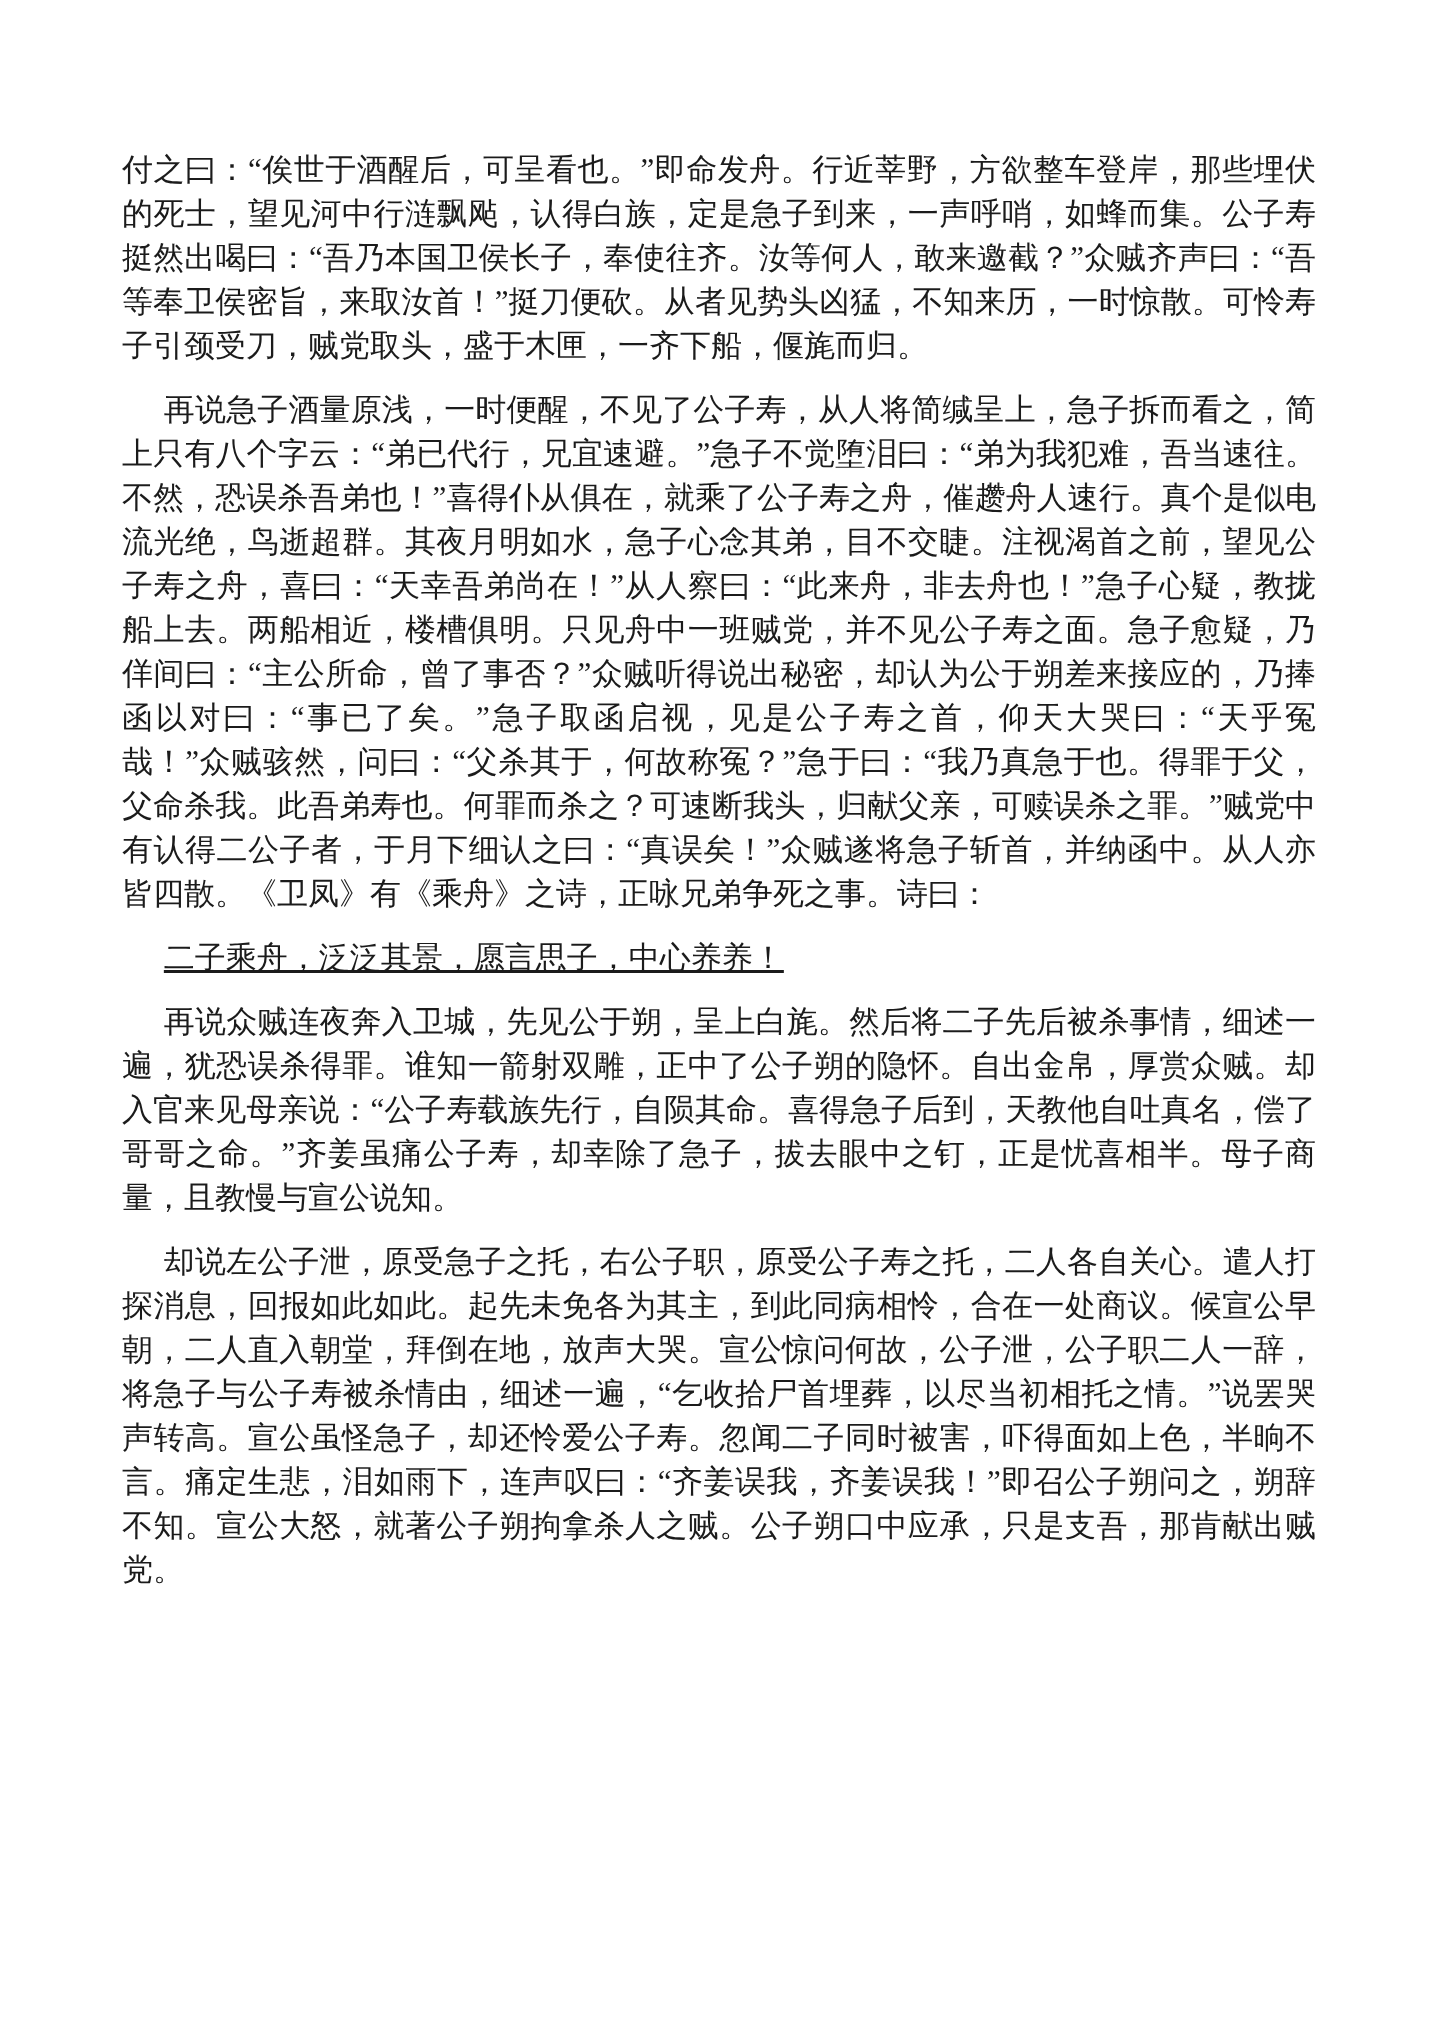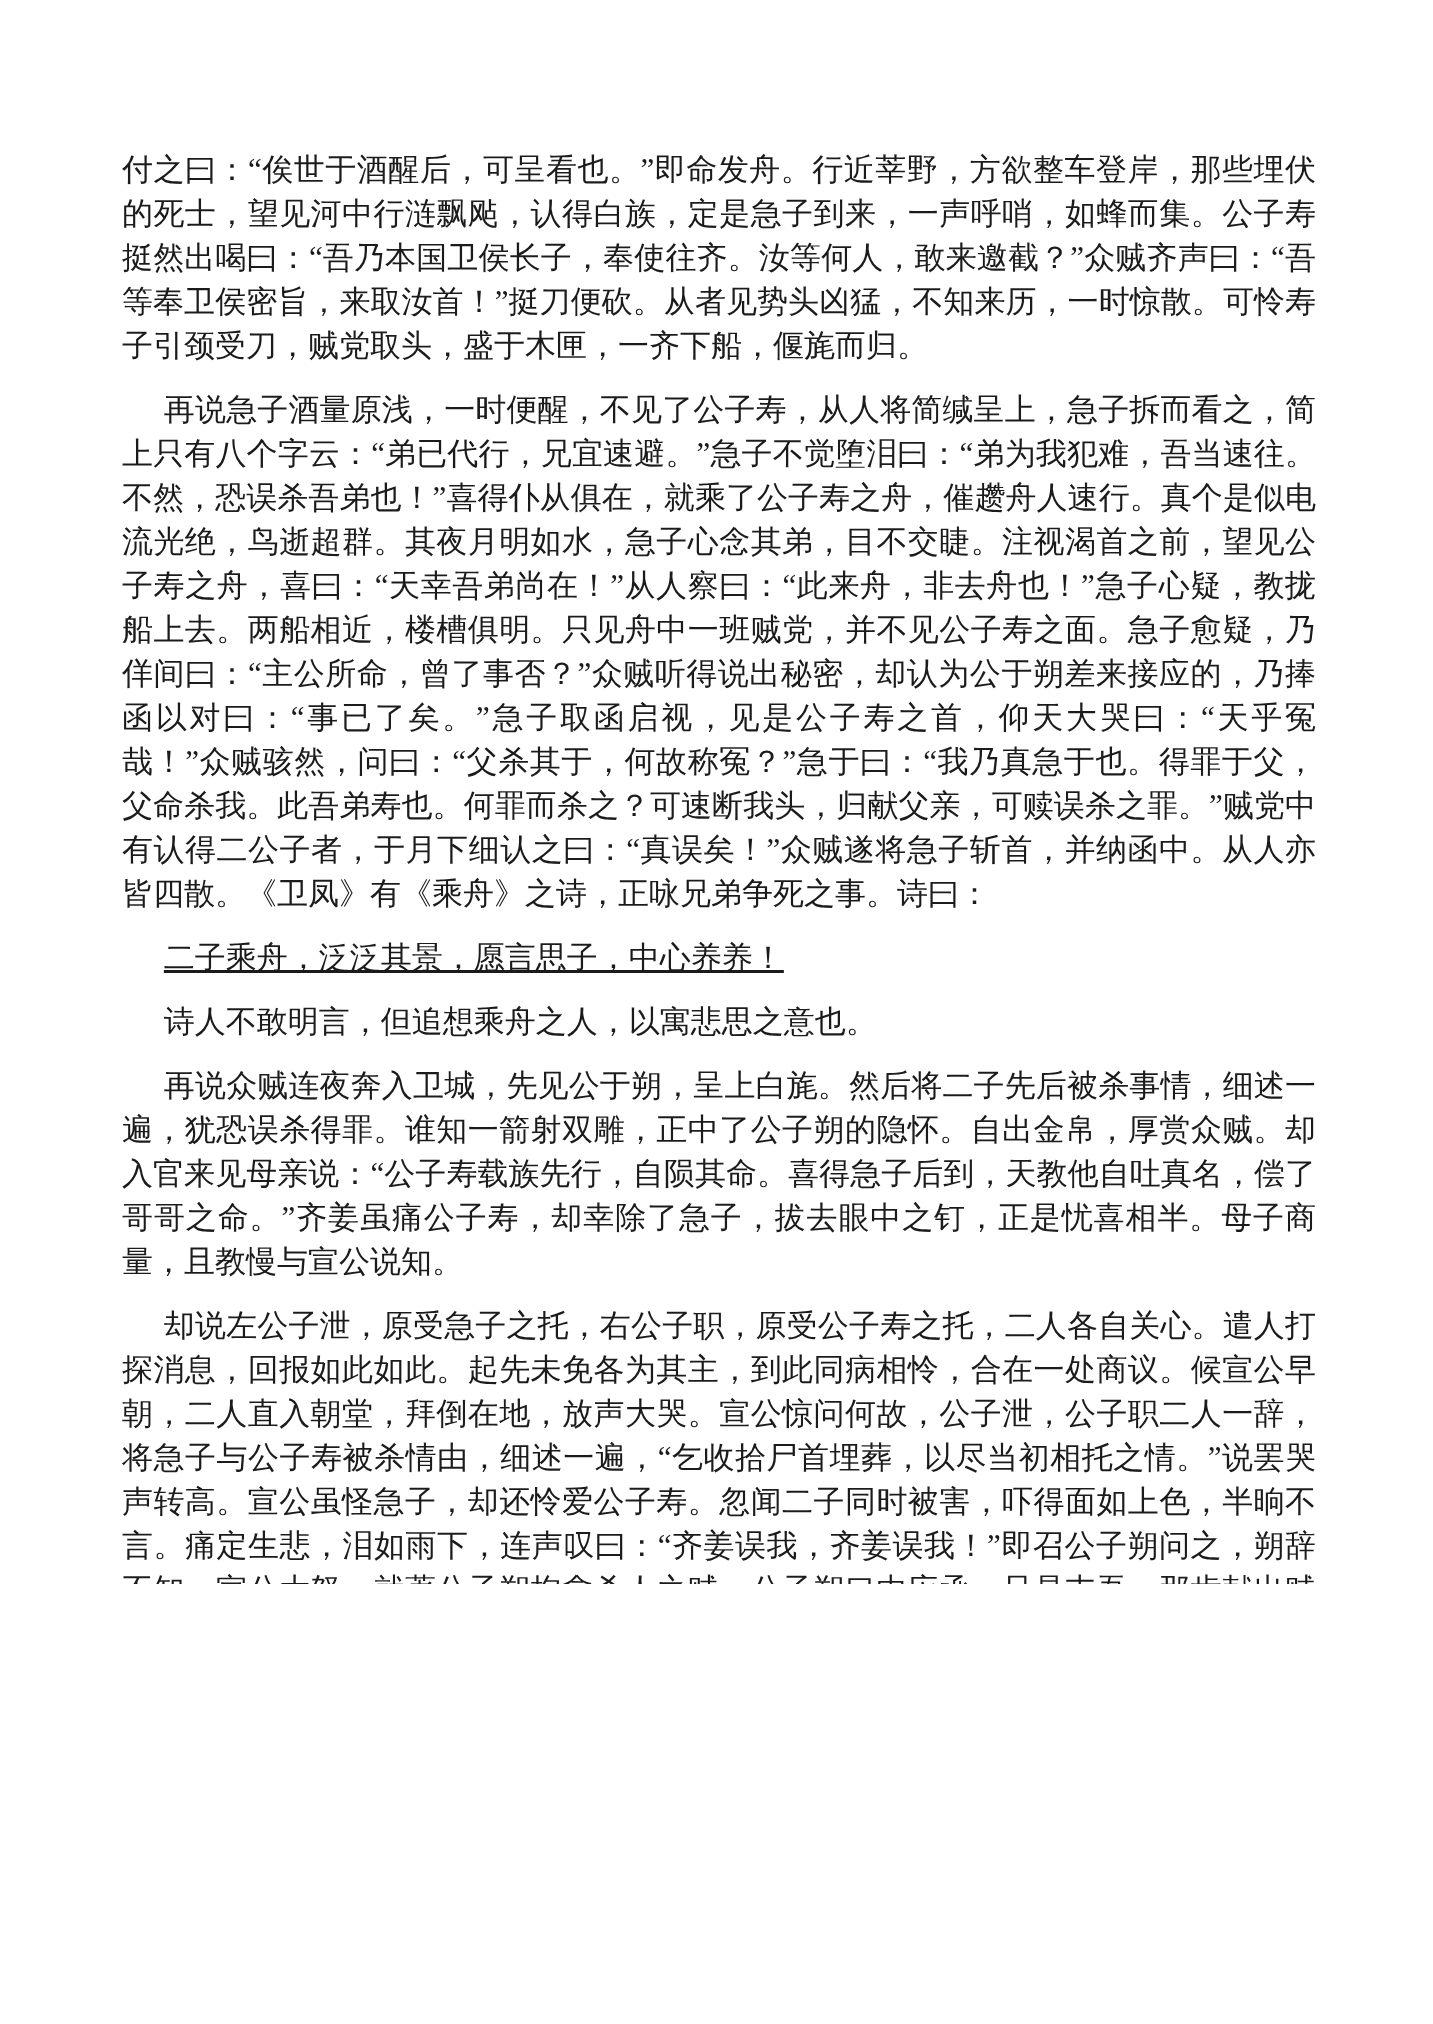--- a/index.html
+++ b/index.html
@@ -56,21 +56,20 @@
 <div class="page">
 
   <p class="block">付之曰：“俟世于酒醒后，可呈看也。”即命发舟。行近莘野，方欲整车登岸，那些埋伏的死士，望见河中行涟飘飐，认得白族，定是急子到来，一声呼哨，如蜂而集。公子寿挺然出喝曰：“吾乃本国卫侯长子，奉使往齐。汝等何人，敢来邀截？”众贼齐声曰：“吾等奉卫侯密旨，来取汝首！”挺刀便砍。从者见势头凶猛，不知来历，一时惊散。可怜寿子引颈受刀，贼党取头，盛于木匣，一齐下船，偃旄而归。</p>
 
   <p class="block indent">再说急子酒量原浅，一时便醒，不见了公子寿，从人将简缄呈上，急子拆而看之，简上只有八个字云：“弟已代行，兄宜速避。”急子不觉堕泪曰：“弟为我犯难，吾当速往。不然，恐误杀吾弟也！”喜得仆从俱在，就乘了公子寿之舟，催趱舟人速行。真个是似电流光绝，鸟逝超群。其夜月明如水，急子心念其弟，目不交睫。注视渴首之前，望见公子寿之舟，喜曰：“天幸吾弟尚在！”从人察曰：“此来舟，非去舟也！”急子心疑，教拢船上去。两船相近，楼槽俱明。只见舟中一班贼党，并不见公子寿之面。急子愈疑，乃佯间曰：“主公所命，曾了事否？”众贼听得说出秘密，却认为公于朔差来接应的，乃捧函以对曰：“事已了矣。”急子取函启视，见是公子寿之首，仰天大哭曰：“天乎冤哉！”众贼骇然，问曰：“父杀其于，何故称冤？”急于曰：“我乃真急于也。得罪于父，父命杀我。此吾弟寿也。何罪而杀之？可速断我头，归献父亲，可赎误杀之罪。”贼党中有认得二公子者，于月下细认之曰：“真误矣！”众贼遂将急子斩首，并纳函中。从人亦皆四散。《卫凤》有《乘舟》之诗，正咏兄弟争死之事。诗曰：</p>
 
   <div class="block poem">
     <span class="poem-line">二子乘舟，泛泛其景，愿言思子，中心养养！</span>
   </div>
 
-  <p class="block indent">诗人不敢明言，但追想乘舟之人，以寓悲思之意也。</p>
 
   <p class="block indent">再说众贼连夜奔入卫城，先见公于朔，呈上白旄。然后将二子先后被杀事情，细述一遍，犹恐误杀得罪。谁知一箭射双雕，正中了公子朔的隐怀。自出金帛，厚赏众贼。却入官来见母亲说：“公子寿载族先行，自陨其命。喜得急子后到，天教他自吐真名，偿了哥哥之命。”齐姜虽痛公子寿，却幸除了急子，拔去眼中之钉，正是忧喜相半。母子商量，且教慢与宣公说知。</p>
 
   <p class="block indent">却说左公子泄，原受急子之托，右公子职，原受公子寿之托，二人各自关心。遣人打探消息，回报如此如此。起先未免各为其主，到此同病相怜，合在一处商议。候宣公早朝，二人直入朝堂，拜倒在地，放声大哭。宣公惊问何故，公子泄，公子职二人一辞，将急子与公子寿被杀情由，细述一遍，“乞收拾尸首埋葬，以尽当初相托之情。”说罢哭声转高。宣公虽怪急子，却还怜爱公子寿。忽闻二子同时被害，吓得面如上色，半晌不言。痛定生悲，泪如雨下，连声叹曰：“齐姜误我，齐姜误我！”即召公子朔问之，朔辞不知。宣公大怒，就著公子朔拘拿杀人之贼。公子朔口中应承，只是支吾，那肯献出贼党。</p>
 
   <div class="page-number">60</div>
 
 </div>
 
 </body></html>

